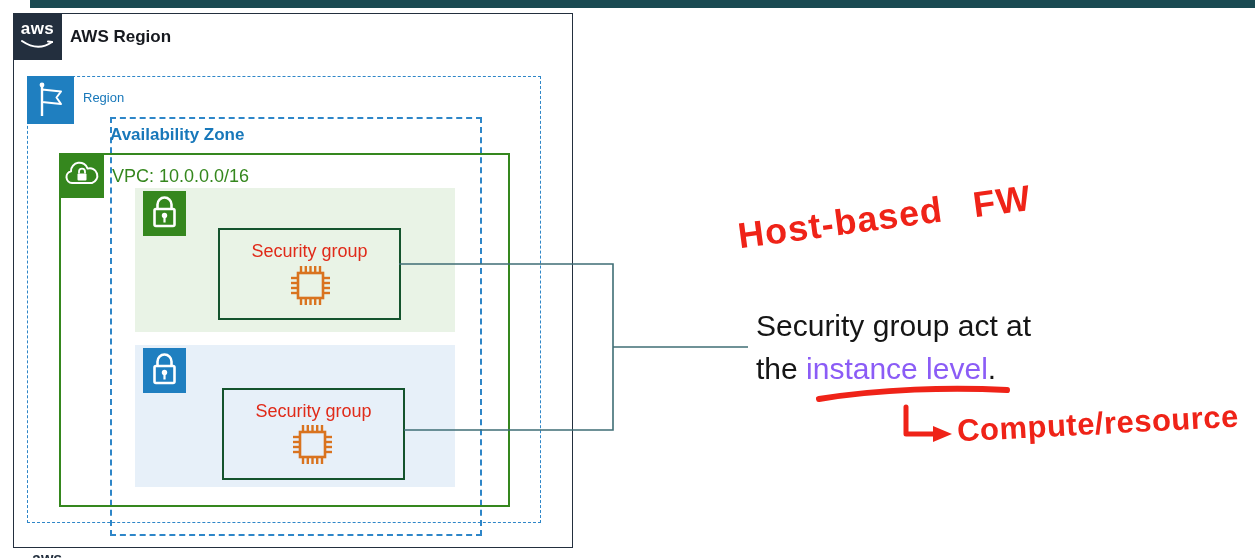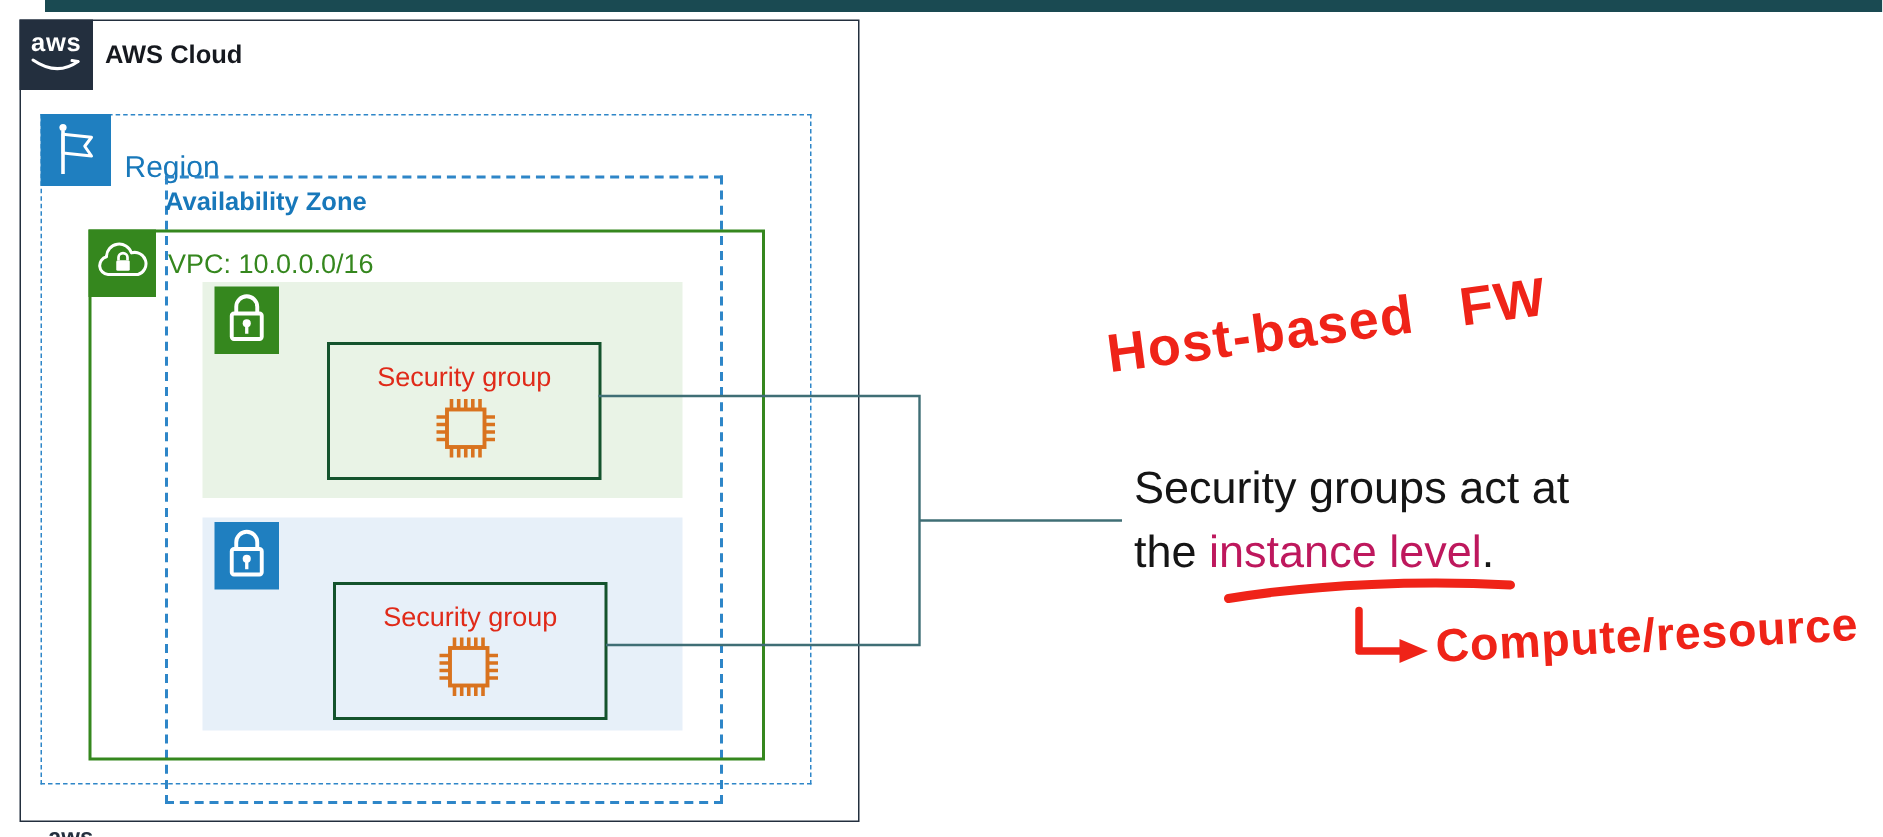--- a/index.html
+++ b/index.html
@@ -15,21 +15,21 @@
 
   
   .cloud-box{left:13px;top:13px;width:558px;height:533px;border:1.5px solid #232f3e;background:#ffffff;}
   .cloud-logo{left:13px;top:13px;width:49px;height:47px;background:#232f3e;color:#fff;text-align:center;}
   .cloud-logo .aws-word{display:block;font-size:17px;font-weight:bold;letter-spacing:0.5px;margin-top:7px;line-height:17px;}
   .cloud-label{left:70px;top:27px;font-size:17px;font-weight:600;color:#16191f;}
 
   
   .region-box{left:27px;top:76px;width:512px;height:445px;border:1.5px dashed #2e86c8;}
   .region-icon{left:27px;top:76px;width:47px;height:48px;background:#1f7fc0;}
-  .region-label{left:83px;top:90px;font-size:20px;color:#1878ba;margin-top:11px;}
+  .region-label{left:83px;top:90px;font-size:13px;color:#1878ba;}
 
   
   .az-box{left:110px;top:117px;width:368px;height:415px;border:2px dashed #2e86c8;}
   .az-label{left:110px;top:125px;width:368px;text-align:left;font-size:17px;font-weight:600;color:#1878ba;}
 
   
   .vpc-box{left:59px;top:153px;width:447px;height:350px;border:2px solid #35871e;}
   .vpc-icon{left:59px;top:153px;width:45px;height:45px;background:#35871e;}
   .vpc-label{left:112px;top:166px;font-size:18px;color:#35871e;}
 
@@ -48,21 +48,21 @@
   .sg-label{display:block;text-align:center;margin-top:11px;font-size:18px;color:#e02a19;}
   .chip{width:45px;height:47px;}
   .chip1{left:288px;top:262px;}
   .chip2{left:290px;top:421px;}
 
   
   .overlay{left:0;top:0;width:1255px;height:558px;pointer-events:none;}
 
   
   .callout{left:756px;top:304px;font-size:30px;line-height:43px;color:#151515;white-space:nowrap;}
-  .hl{color:#be185d;}
+  .hl{color:#8b5cf6;}
 
   
   .hw{color:#ef2318;font-weight:bold;white-space:nowrap;}
   .hw-top{left:737px;top:196px;font-size:36px;transform:rotate(-7.5deg);word-spacing:20px;letter-spacing:1px;}
   .hw-bottom{left:957px;top:406px;font-size:31px;transform:rotate(-3deg);letter-spacing:0.5px;}
 
   
   .footer-logo{left:32px;top:550px;font-size:16px;font-weight:bold;color:#232f3e;}
 </style>
 </head>
@@ -73,21 +73,21 @@
   <div class="abs top-bar"></div>
 
   <div class="abs cloud-box"></div>
   <div class="abs cloud-logo">
     <span class="aws-word">aws</span>
     <svg width="36" height="12" viewBox="0 0 36 12">
       <path d="M2,2 Q18,13 32,3" stroke="#ffffff" stroke-width="2" fill="none" stroke-linecap="round"></path>
       <path d="M32,3 l-4,-0.6" stroke="#ffffff" stroke-width="2" fill="none" stroke-linecap="round"></path>
     </svg>
   </div>
-  <div class="abs cloud-label">AWS Cloud</div>
+  <div class="abs cloud-label">AWS Region</div>
 
   <div class="abs region-box"></div>
   <div class="abs region-icon">
     <svg width="47" height="48" viewBox="0 0 47 48">
       <circle cx="15" cy="9" r="2.4" fill="#ffffff"></circle>
       <line x1="15" y1="11" x2="15" y2="40" stroke="#ffffff" stroke-width="2.4"></line>
       <path d="M15,13.5 L34,15.5 L29.5,21.5 L34,28 L15,26 Z" stroke="#ffffff" stroke-width="2" fill="none" stroke-linejoin="round"></path>
     </svg>
   </div>
   <div class="abs region-label">Region</div>
@@ -185,21 +185,21 @@
 
   <svg class="abs overlay" width="1255" height="558" viewBox="0 0 1255 558">
     <path d="M399,264 H613 V430 H404" stroke="#3f6e75" stroke-width="1.6" fill="none"></path>
     <path d="M613,347 H748" stroke="#3f6e75" stroke-width="1.6" fill="none"></path>
     <path d="M819,399 C880,389 950,387 1007,390" stroke="#ef2318" stroke-width="6" fill="none" stroke-linecap="round"></path>
     <path d="M906,407 V434 H934" stroke="#ef2318" stroke-width="5" fill="none" stroke-linecap="round" stroke-linejoin="round"></path>
     <polygon points="933,426 952,434 933,442" fill="#ef2318"></polygon>
   </svg>
 
   <div class="abs callout">
-    <div>Security groups act at</div>
+    <div>Security group act at</div>
     <div><span>the </span><span class="hl">instance level</span><span>.</span></div>
   </div>
 
   <div class="abs hw hw-top">Host-based FW</div>
   <div class="abs hw hw-bottom">Compute/resource</div>
 
   <div class="abs footer-logo">aws</div>
 
 </div>
 

